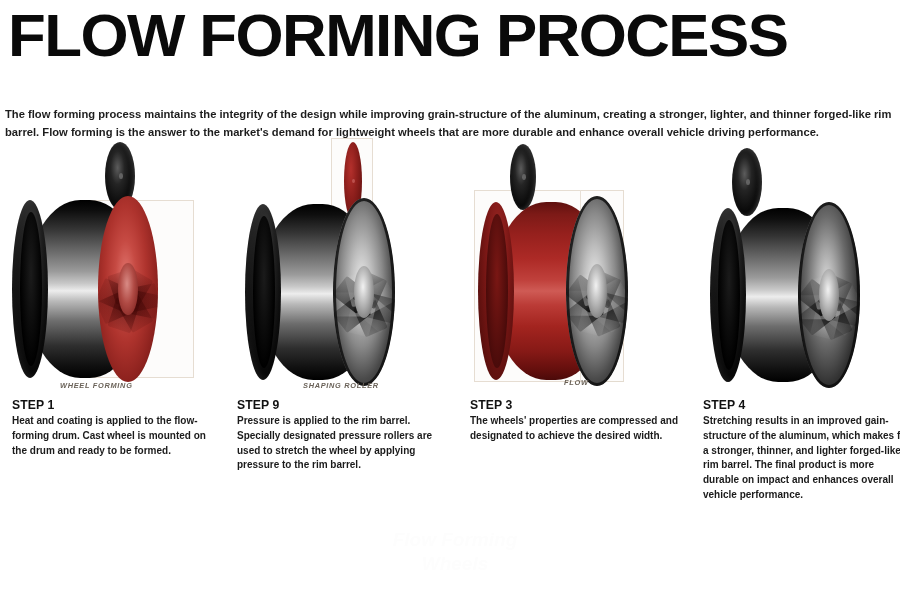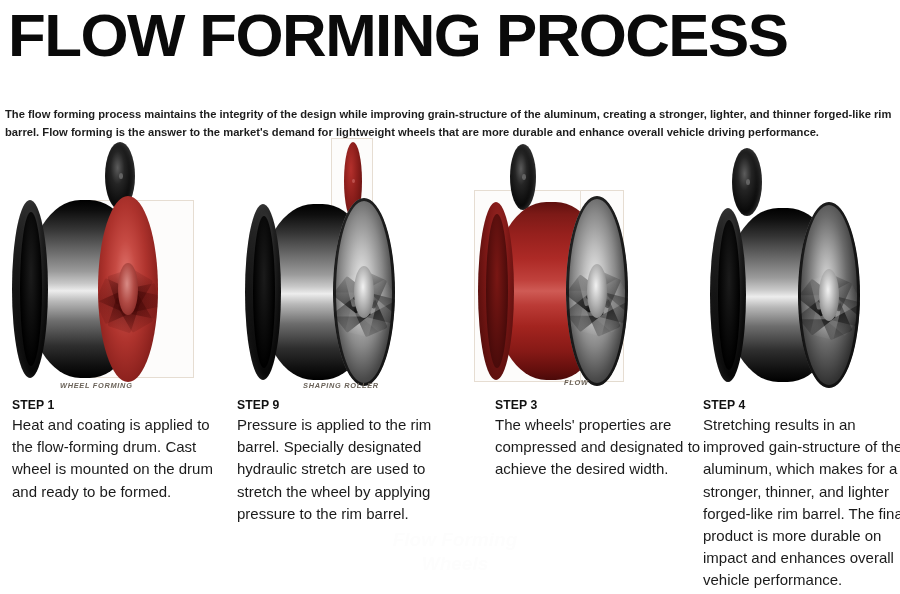--- a/index.html
+++ b/index.html
@@ -208,33 +208,33 @@
 
   
   .steps { position: absolute; left: 0; top: 398px; width: 900px; }
   .step {
     position: absolute;
     top: 0;
     width: 210px;
   }
   .step.s0 { left: 4px; margin-left: 8px; }
   .step.s1 { left: 237px; }
-  .step.s2 { left: 495px; }
+  .step.s2 { left: 470px; }
   .step.s3 { left: 703px; }
   .step-head {
     font-size: 12.2px;
     font-weight: 800;
     letter-spacing: .1px;
     color: #111;
     margin-bottom: 2px;
   }
   .step-body {
-    font-size: 15px;
+    font-size: 10px;
     line-height: 1.48;
-    font-weight: 400;
+    font-weight: 700;
     color: #1b1b1b;
   }
 
   
   .watermark {
     position: absolute;
     left: 290px; top: 528px;
     width: 330px;
     text-align: center;
     color: #fdfdfd;
@@ -369,21 +369,21 @@
 
 <div class="steps">
 
   <div class="step s0">
     <div class="step-head">STEP 1</div>
     <div class="step-body">Heat and coating is applied to the flow-forming drum. Cast wheel is mounted on the drum and ready to be formed.</div>
   </div>
 
   <div class="step s1">
     <div class="step-head">STEP 9</div>
-    <div class="step-body">Pressure is applied to the rim barrel. Specially designated hydraulic stretch are used to stretch the wheel by applying pressure to the rim barrel.</div>
+    <div class="step-body">Pressure is applied to the rim barrel. Specially designated pressure rollers are used to stretch the wheel by applying pressure to the rim barrel.</div>
   </div>
 
   <div class="step s2">
     <div class="step-head">STEP 3</div>
     <div class="step-body">The wheels' properties are compressed and designated to achieve the desired width.</div>
   </div>
 
   <div class="step s3">
     <div class="step-head">STEP 4</div>
     <div class="step-body">Stretching results in an improved gain-structure of the aluminum, which makes for a stronger, thinner, and lighter forged-like rim barrel. The final product is more durable on impact and enhances overall vehicle performance.</div>

